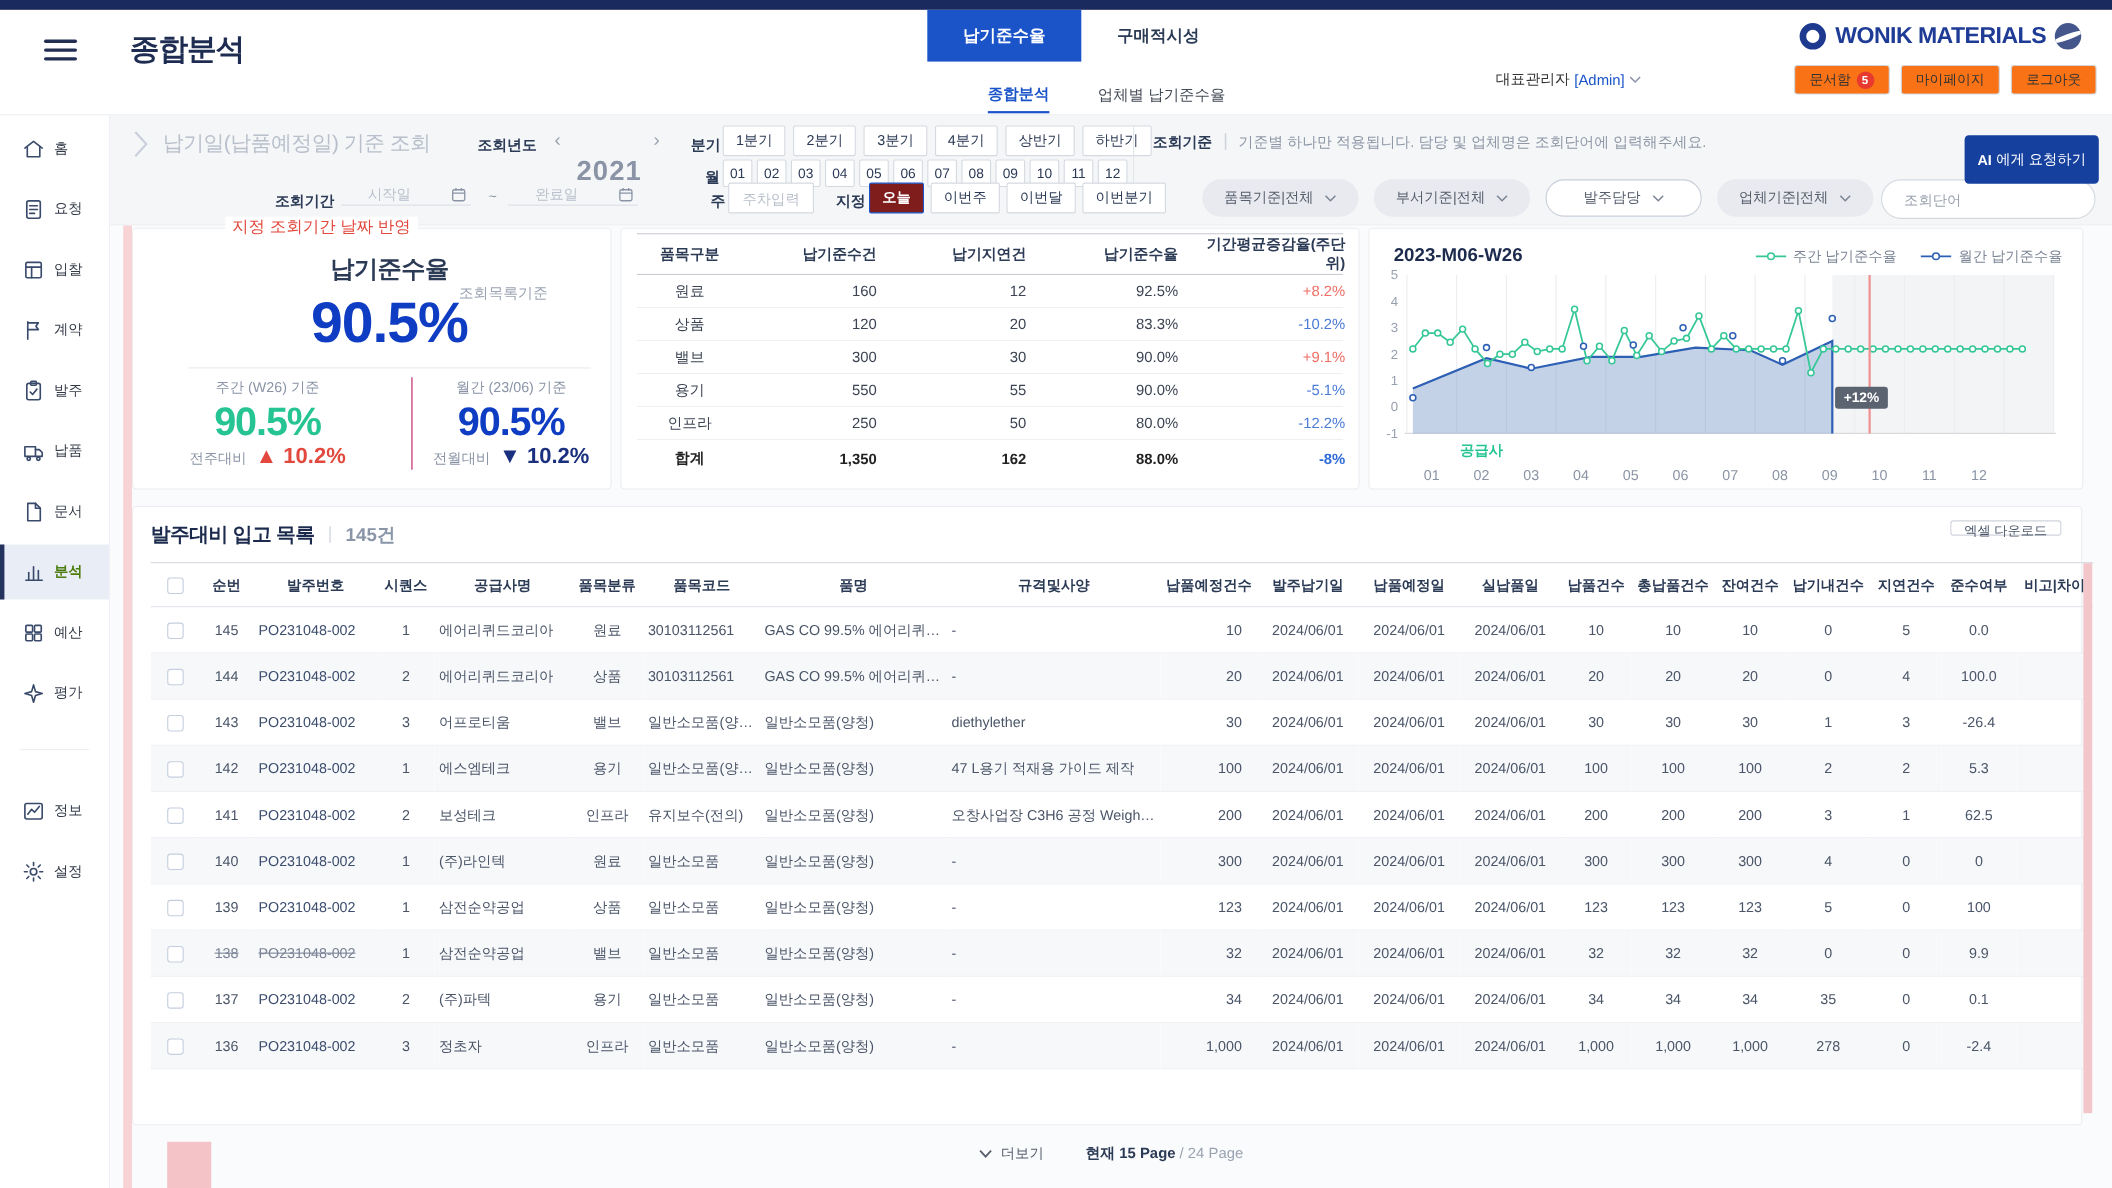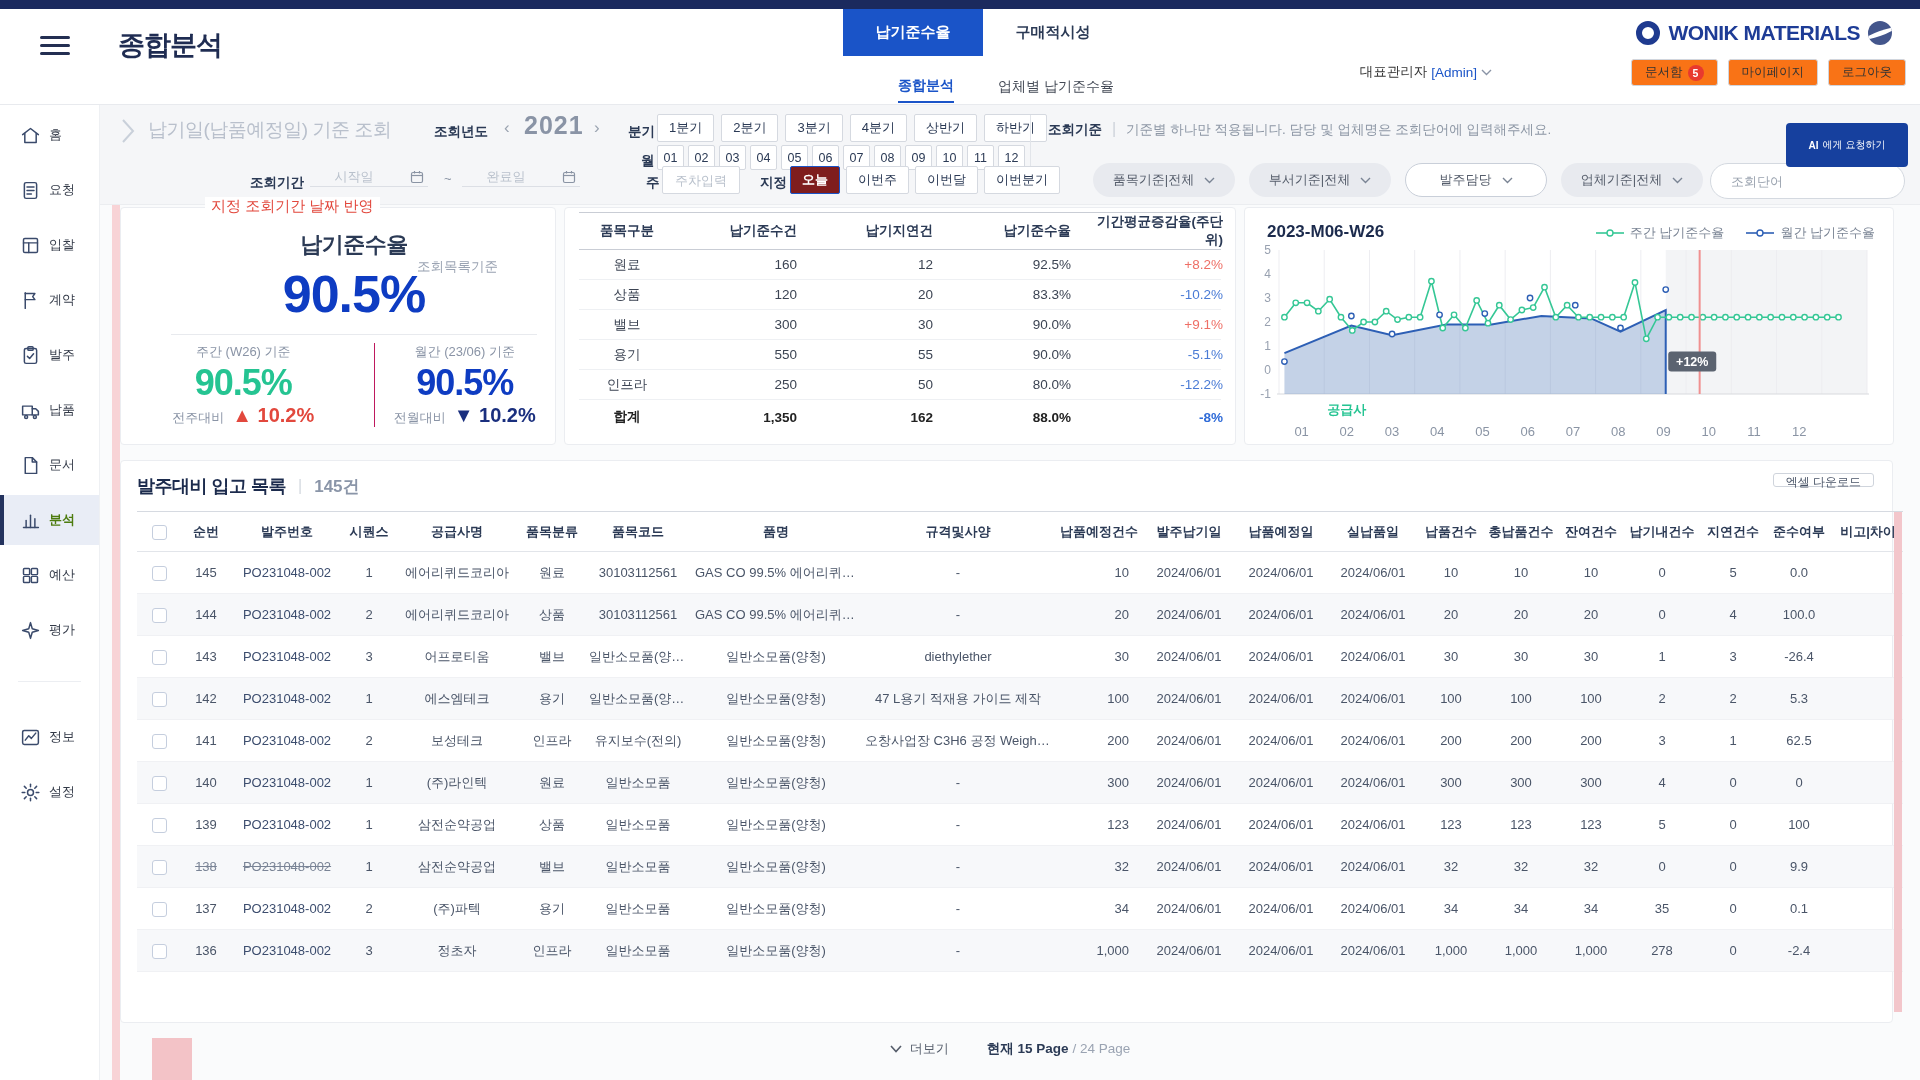--- a/index.html
+++ b/index.html
@@ -37,41 +37,41 @@
   .side-item.active { background:#e9edf6; border-left:4px solid #24335e; padding-left:16px; }
   .side-item.active .slabel { font-weight:700; color:#4d7c0f; }
   .side-gap { height:52px; position:relative; }
   .side-gap:after { content:""; position:absolute; left:18px; right:18px; top:26px; height:1px; background:#eceef2; }
 
   
   #filterbar { position:absolute; left:100px; top:105px; width:1820px; height:100px; background:#f5f6f8; border-bottom:1px solid #ebedf0; }
   .fb { position:absolute; }
   .bc-title { left:48px; top:12px; font-size:19px; color:#b9c0cc; letter-spacing:-0.5px; }
   .flabel { font-size:13.5px; font-weight:700; color:#2b3a55; }
-  .year-val { font-size:25px; font-weight:700; color:#8a94a6; letter-spacing:1px; }
+  .year-val { font-size:25px; font-weight:700; color:#8a94a6; letter-spacing:1px;margin-top:31px; }
   .chev { color:#9aa3b0; font-size:17px; cursor:pointer; }
   .btnrow { display:flex; gap:7px; }
   .fbtn { height:28px; padding:0 11px; background:#fff; border:1px solid #d5d9e0; border-radius:2px; font-size:13px; color:#2b3a55; display:flex; align-items:center; cursor:pointer; }
   .fbtn.primary { background:#7f1d1d; border-color:#1a54c8; color:#fff; font-weight:700; }
   .mbtn { width:27px; height:25px; background:#fff; border:1px solid #d5d9e0; border-radius:2px; font-size:12.5px; color:#2b3a55; display:flex; align-items:center; justify-content:center; cursor:pointer; }
   .vsep { width:1px; background:#e2e5ea; }
   .note { font-size:13.5px; color:#8d97a5; }
   .pipe { color:#ccd2d9; }
   .date-field { display:flex; align-items:center; justify-content:space-between; border-bottom:1px solid #dcdfe5; width:118px; padding:2px 4px; }
   .date-field input { border:none; outline:none; background:transparent; width:80px; font-size:13px; color:#59606c; text-align:center; }
   .date-field input::placeholder { color:#b9c1cc; }
   .week-input { width:78px; height:28px; border:1px solid #d5d9e0; border-radius:2px; background:#fff; text-align:center; font-size:13px; color:#59606c; outline:none; }
   .week-input::placeholder { color:#b9c1cc; }
   .pill { height:34px; width:142px; border-radius:17px; display:flex; align-items:center; justify-content:center; gap:10px; font-size:13px; color:#555d6b; cursor:pointer; }
   .pill.gray { background:#e8eaef; }
   .pill.white { background:#fff; border:1px solid #c9cfd9; }
   .search-pill { position:absolute; left:1610px; top:58px; width:195px; height:36px; border-radius:18px; background:#fff; border:1px solid #d4d9e0; display:flex; align-items:center; padding:0 12px; gap:8px; }
   .search-pill input { border:none; outline:none; flex:1; font-size:13px; color:#555d6b; background:transparent; }
   .search-pill input::placeholder { color:#9aa3af; }
-  .ai-btn { position:absolute; left:1686px; top:18px; width:122px; height:44px; background:#16409e; border-radius:4px; color:#fff; font-size:10px; display:flex; align-items:center; justify-content:center; cursor:pointer; border:none; }
+  .ai-btn { position:absolute; left:1686px; top:18px; width:122px; height:44px; background:#16409e; border-radius:4px; color:#fff; font-size:13px; display:flex; align-items:center; justify-content:center; cursor:pointer; border:none; }
   .ai-btn b { margin-right:4px; }
 
   
   main { position:absolute; left:100px; top:205px; width:1820px; height:875px; background:#fafbfc; }
   .card { position:absolute; background:#fff; border:1px solid #ebedf1; border-radius:4px;padding-left:32px; }
   .pinkstrip-left { position:absolute; left:12px; top:0; width:8px; height:875px; background:#f8d3d6; }
   .pinkstrip-right { position:absolute; left:1794px; top:307px; width:8px; height:500px; background:#f3c6cb; cursor:pointer; }
   .pinkbox-bottom { position:absolute; left:52px; top:833px; width:40px; height:42px; background:#f3c3c7; }
 
   
@@ -117,21 +117,21 @@
   #list-card { left:20px; top:255px; width:1773px; height:563px; padding:0 16px; }
   .list-title-row { height:50px; display:flex; align-items:center; gap:12px; position:relative; }
   .list-title { font-size:18px; font-weight:700; color:#1c2b4d; letter-spacing:-0.5px; }
   .list-sep { color:#d4d9e0; font-size:16px; }
   .list-count { font-size:17px; font-weight:600; color:#8a95a8; }
   .excel-btn { position:absolute; right:2px; top:12px; height:14px; padding:0 12px; background:#fff; border:1px solid #cfd4dc; border-radius:3px; font-size:12px; color:#4a5568; cursor:pointer; }
   table { border-collapse:collapse; table-layout:fixed; width:100%; }
   thead th { height:40px; border-top:1px solid #d6dae1; border-bottom:1px solid #e2e5ea; font-size:13px; font-weight:700; color:#2b3a55; white-space:nowrap; overflow:hidden; }
   tbody td { height:42px; font-size:13px; color:#4a5568; border-bottom:1px solid #f0f1f4; white-space:nowrap; overflow:hidden; text-overflow:ellipsis; padding:0 4px; }
   tbody tr.alt { background:#f7f8fa; }
-  td.al, th.al { text-align:center; }
+  td.al, th.al { text-align:left; }
   td.ac, th.ac { text-align:center; }
   td.ar, th.ar { text-align:right; padding-right:14px; }
   .po-num { color:#3c4d6e; }
   .struck { text-decoration:line-through; color:#7a8496; }
   .cbx { width:15px; height:15px; border:1px solid #c5cede; border-radius:3px; background:#fff; display:inline-block; vertical-align:middle; cursor:pointer; }
 
   
   .list-footer { position:absolute; left:0; top:835px; width:1820px; display:flex; align-items:center; justify-content:center; gap:38px; }
   .more-btn { display:flex; align-items:center; gap:8px; font-size:13px; color:#555d6b; cursor:pointer; }
   .page-ind { font-size:13.5px; }

